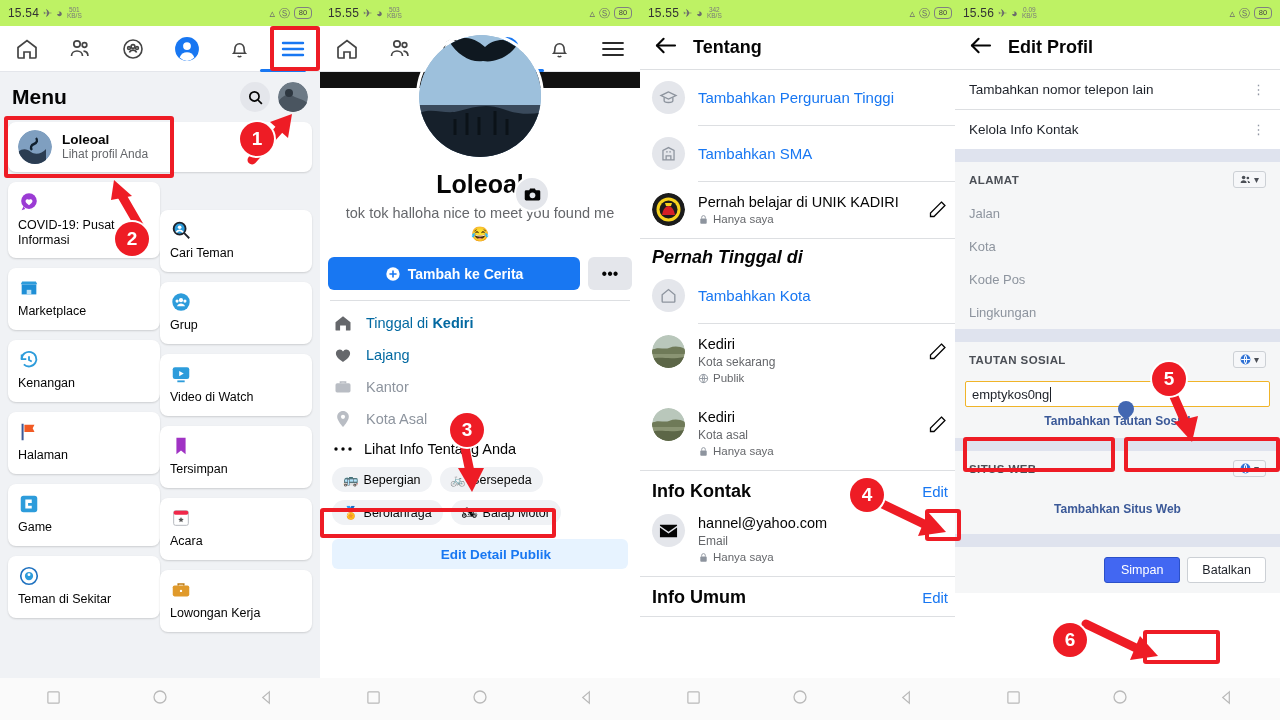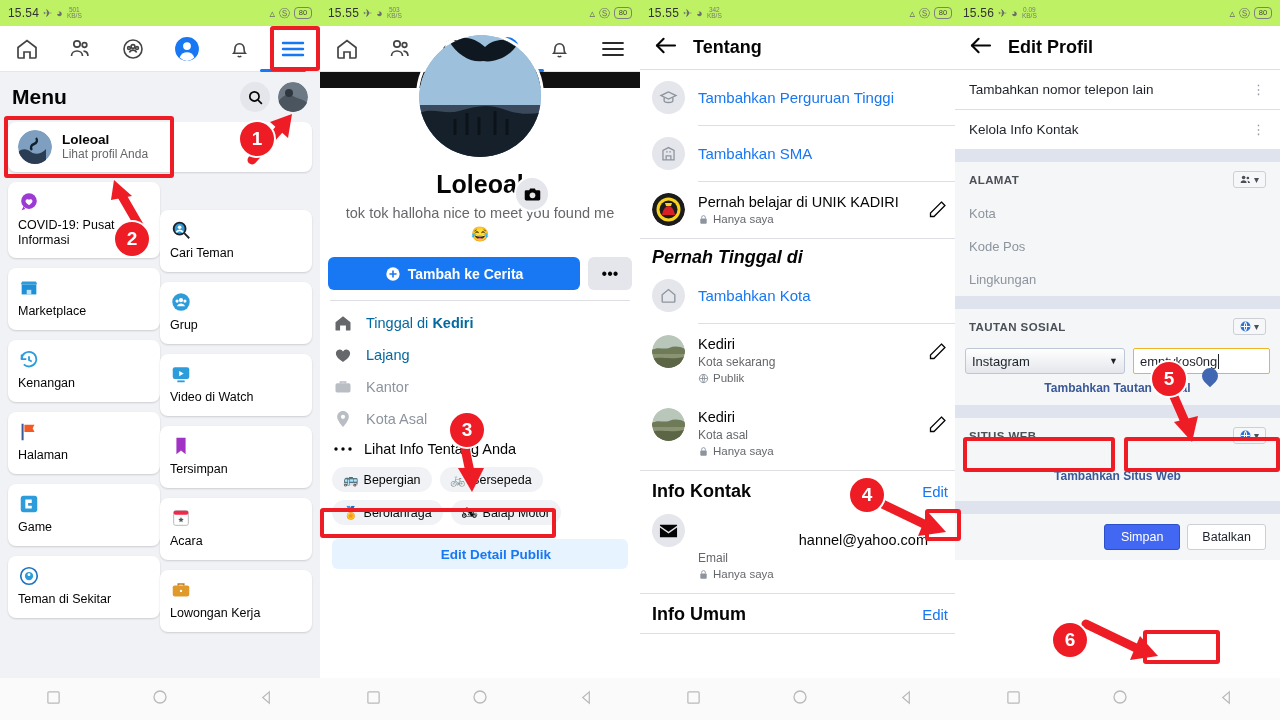--- a/index.html
+++ b/index.html
@@ -781,21 +781,21 @@
     </div>
 
     <div class="about-row" style="padding-top:4px;">
       <div class="about-ic-circle">
         <svg width="19" height="14" viewBox="0 0 24 18" fill="#050505">
             <path d="M1 2.2 12 10 23 2.2V1H1z"></path>
             <path d="M1 4.4V17h22V4.4L12 12.2z"></path>
           </svg>
       </div>
       <div class="about-main">
-        <div class="about-title" style="text-align:right;padding-right:20px;margin-top:17px;">hannel@yahoo.com</div>
+        <div class="about-title" style="text-align:left;padding-right:20px;">hannel@yahoo.com</div>
         <div class="about-sub">Email</div>
         <div class="about-priv">
           <svg width="11" height="11" viewBox="0 0 24 24" fill="#8d949e">
               <rect x="5" y="10" width="14" height="11" rx="2"></rect>
               <path d="M8 10V7.5a4 4 0 0 1 8 0V10" fill="none" stroke="#8d949e" stroke-width="2"></path>
             </svg>
           <span>Hanya saya</span>
         </div>
       </div>
     </div>
@@ -854,42 +854,39 @@
       <span class="ep-aud">
         <svg width="11" height="9" viewBox="0 0 14 11" fill="#4b4f56">
             <circle cx="4.6" cy="3" r="2.3"></circle>
             <circle cx="10" cy="3.6" r="1.7"></circle>
             <path d="M.8 10c0-2.2 1.7-3.4 3.8-3.4S8.4 7.8 8.4 10z"></path>
             <path d="M9.4 7c2 0 3.4 1.2 3.4 3h-2.5c0-1.2-.3-2.2-.9-3z"></path>
           </svg>
         <span>▾</span>
       </span>
     </div>
+    <div class="ep-field">Jalan</div>
     <div class="ep-field">Kota</div>
     <div class="ep-field">Kode Pos</div>
     <div class="ep-field">Lingkungan</div>
 
     <div class="ep-band"></div>
 
     <div class="ep-sec">
       <span class="ep-sec-label">TAUTAN SOSIAL</span>
       <span class="ep-aud">
         <svg width="11" height="11" viewBox="0 0 14 14" fill="none" stroke="#2b6fd4" stroke-width="1.3">
             <circle cx="7" cy="7" r="5.6" fill="#2b6fd4"></circle>
             <path d="M1.4 7h11.2M7 1.4c2 2.2 2 9 0 11.2M7 1.4c-2 2.2-2 9 0 11.2" stroke="#fff"></path>
           </svg>
         <span>▾</span>
       </span>
     </div>
 
     <div class="ep-sociallink">
-      <div class="ep-select">
-        <span>Instagram</span>
-        <span style="font-size:9px;">▼</span>
-      </div>
       <div class="ep-input">
         <span>emptykos0ng</span>
         <span class="caret"></span>
         <span class="handle"></span>
       </div>
     </div>
     <div class="ep-addlink">Tambahkan Tautan Sosial</div>
 
     <div class="ep-band"></div>
 

